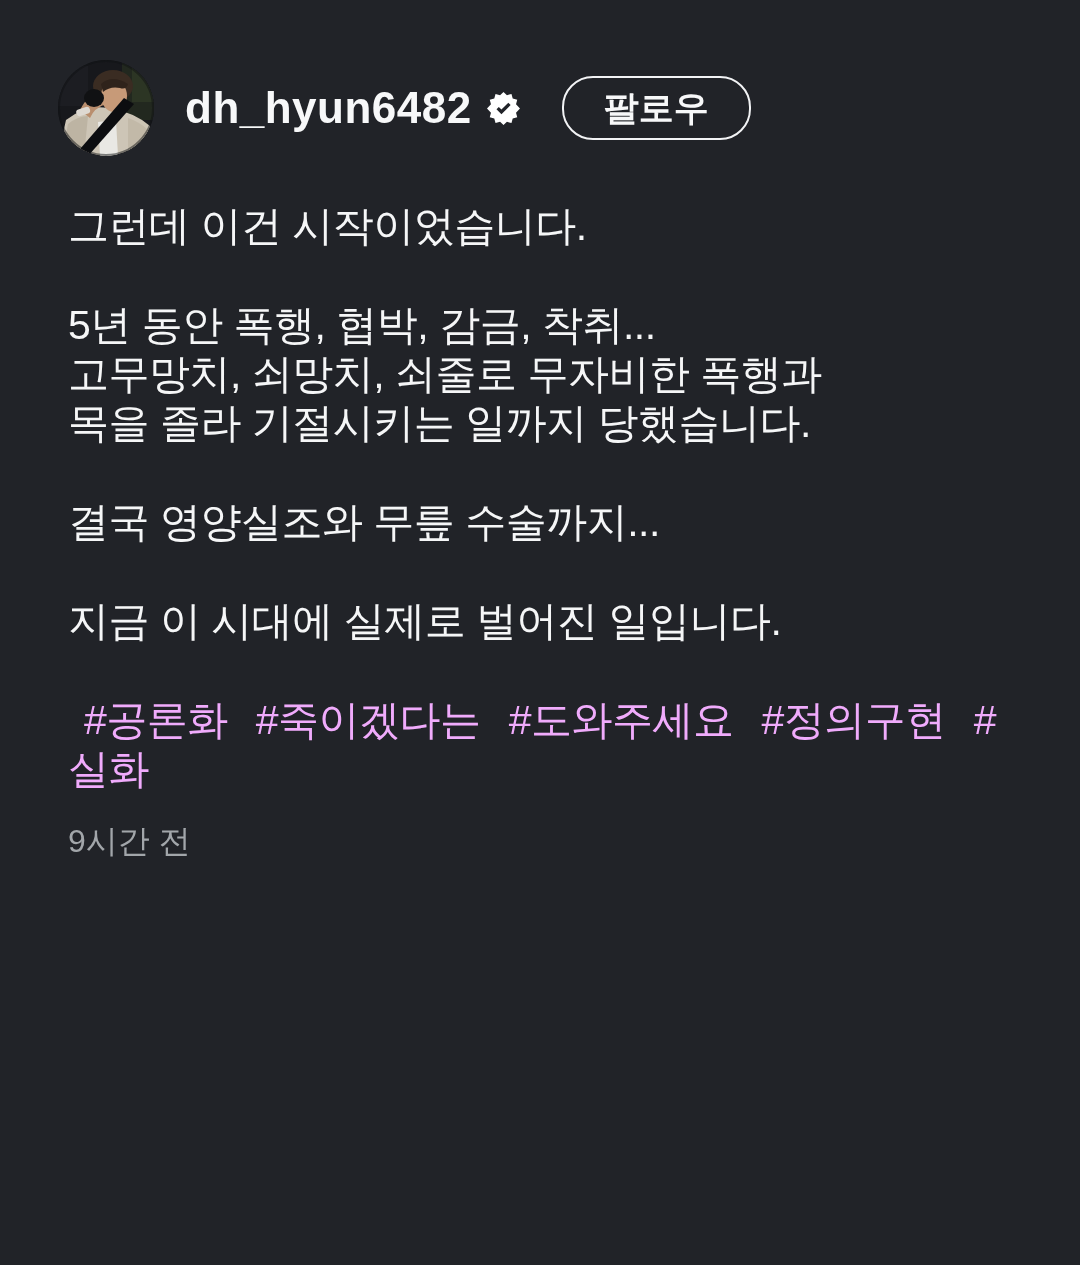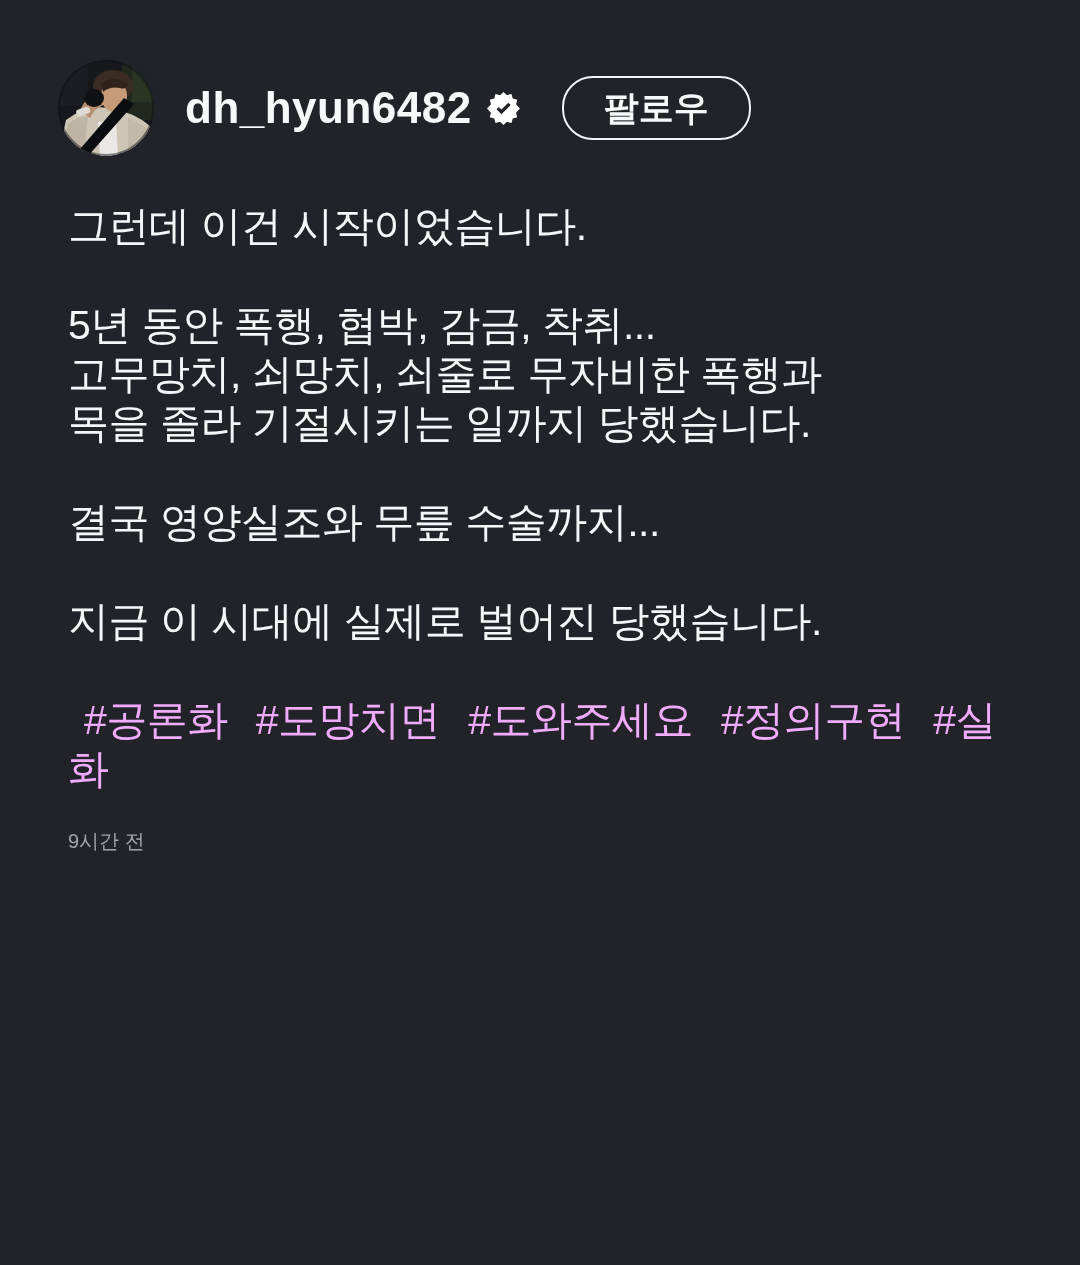--- a/index.html
+++ b/index.html
@@ -59,21 +59,21 @@
     font-size:41px;line-height:49px;
     letter-spacing:-0.5px;
   }
   .hashtag{
     color:#f0abfc;
     margin-right:12px;
     margin-left:16px;
   }
   .timestamp{
     color:#a2a6aa;
-    font-size:20px;line-height:38px;
+    font-size:32px;line-height:38px;
     letter-spacing:0;
   }
 </style>
 </head>
 <body>
 
 <div class="page">
 
   <header class="post-header">
 
@@ -124,20 +124,20 @@
 
     <button class="follow-btn">팔로우</button>
   </header>
 
   <main class="caption">
     <p class="para">그런데 이건 시작이었습니다.</p>
     <p class="para">5년 동안 폭행, 협박, 감금, 착취...
 고무망치, 쇠망치, 쇠줄로 무자비한 폭행과
 목을 졸라 기절시키는 일까지 당했습니다.</p>
     <p class="para">결국 영양실조와 무릎 수술까지...</p>
-    <p class="para">지금 이 시대에 실제로 벌어진 당했습니다.</p>
+    <p class="para">지금 이 시대에 실제로 벌어진 일입니다.</p>
 
-    <p class="hashtags"><span class="hashtag">#공론화</span><span class="hashtag">#도망치면</span><span class="hashtag">#도와주세요</span><span class="hashtag">#정의구현</span><span class="hashtag">#실화</span></p>
+    <p class="hashtags"><span class="hashtag">#공론화</span><span class="hashtag">#죽이겠다는</span><span class="hashtag">#도와주세요</span><span class="hashtag">#정의구현</span><span class="hashtag">#실화</span></p>
 
     <div class="timestamp">9시간 전</div>
   </main>
 
 </div>
 
 </body></html>

